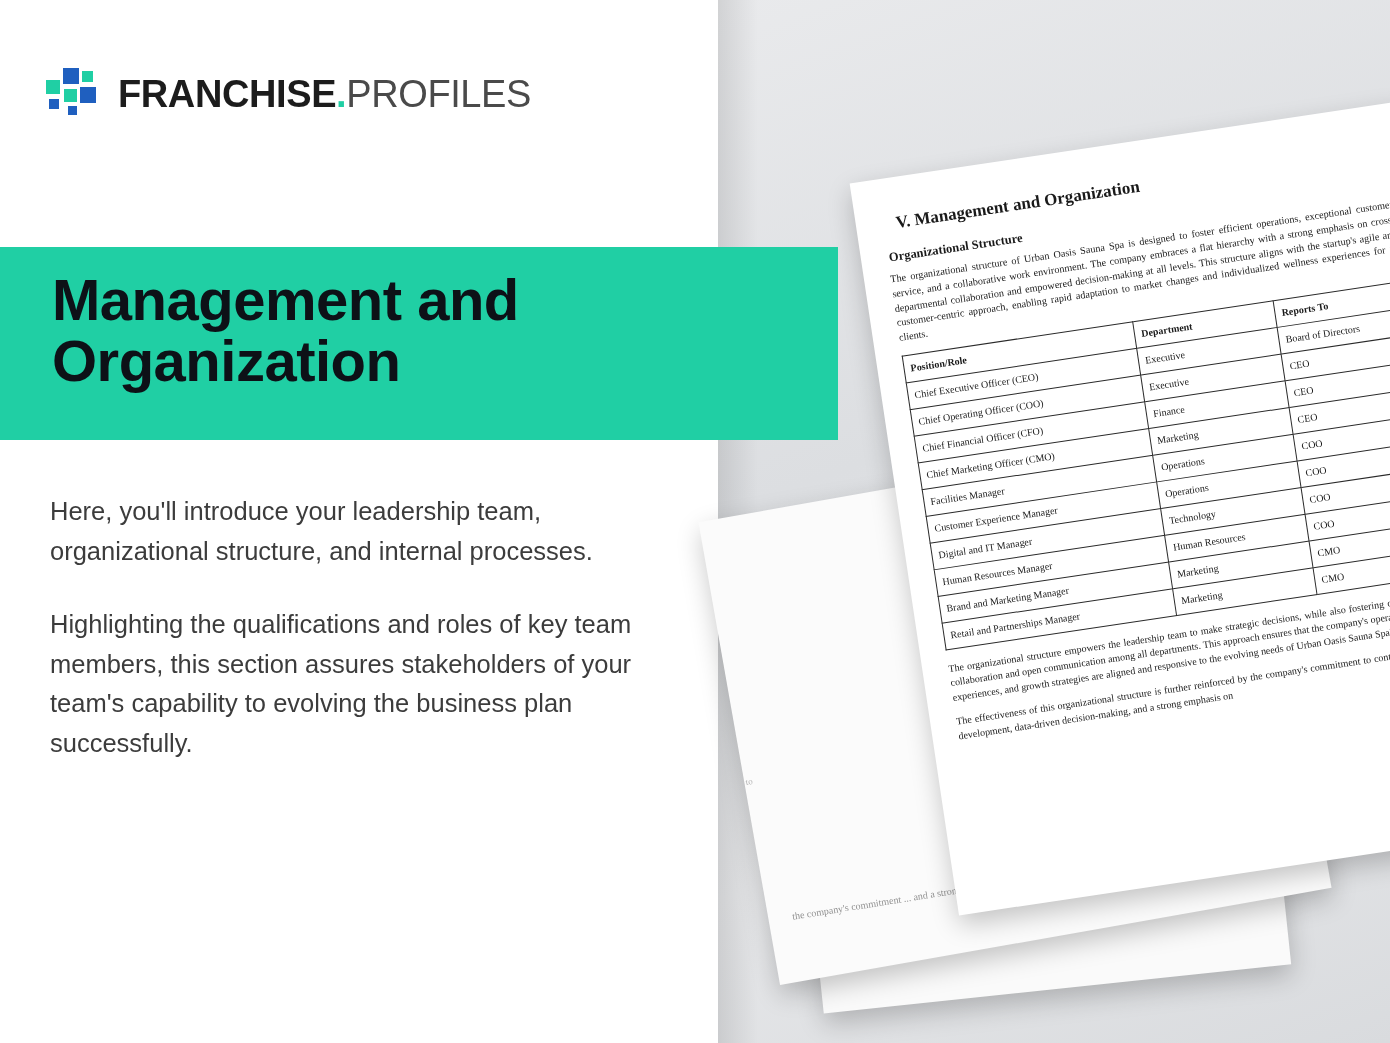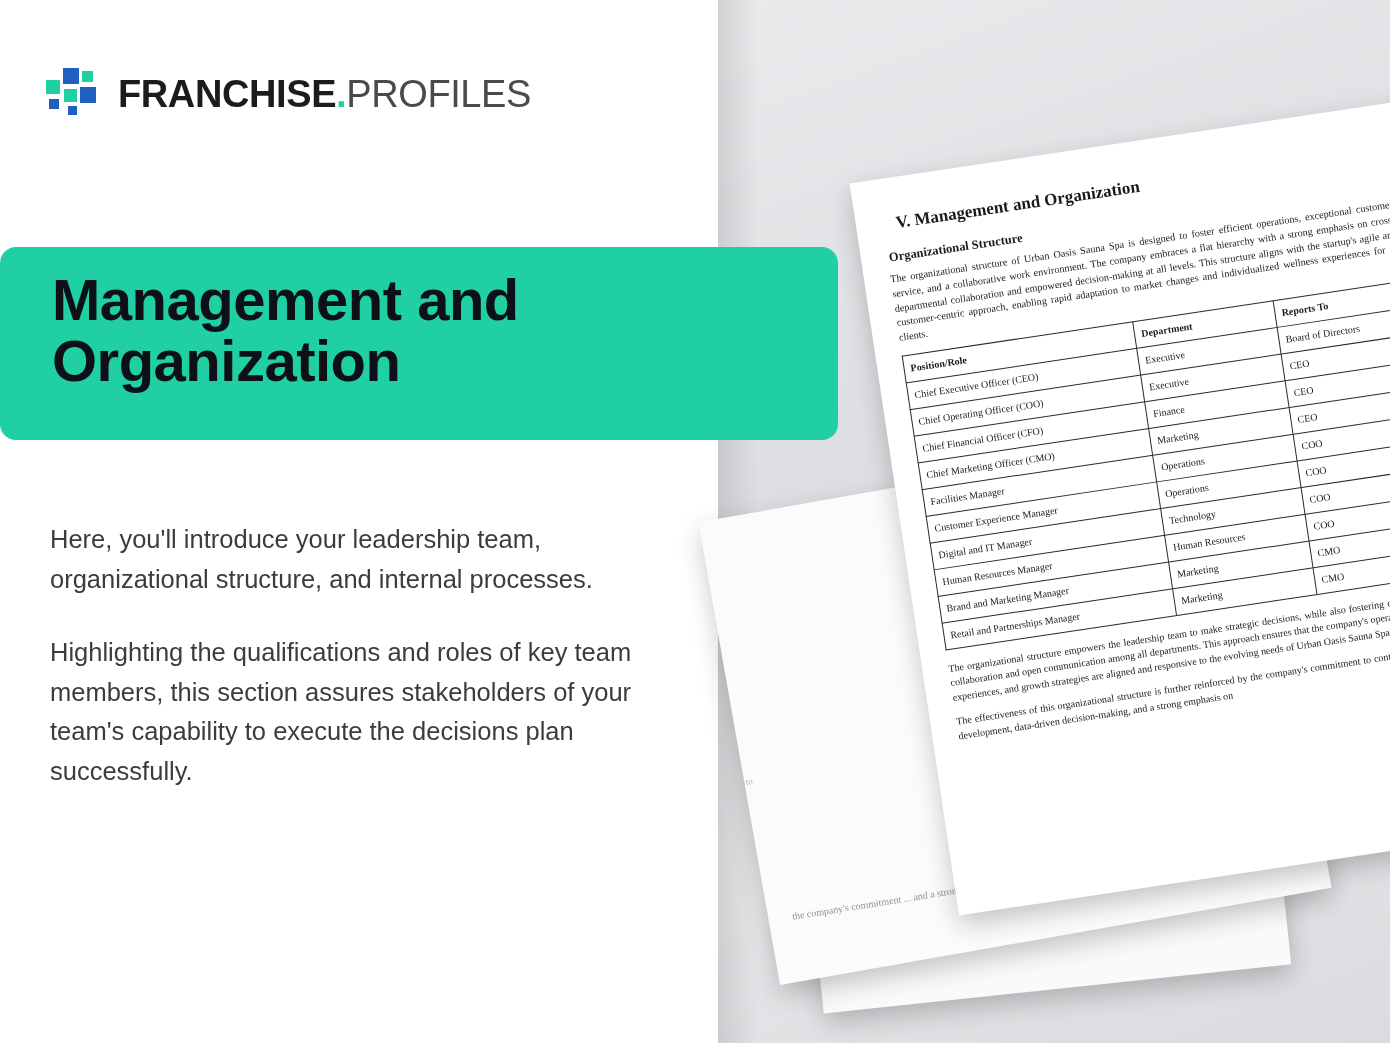--- a/index.html
+++ b/index.html
@@ -74,39 +74,38 @@
   .logo-text .light { font-weight: normal; color: #4a4a4a; }
 
   
   .title-band {
     position: absolute;
     left: 0;
     top: 247px;
     width: 838px;
     height: 193px;
     background: #20cfa4;
-    border-radius: 16px;
   }
   .title-text {
     position: absolute;
     left: 52px;
     top: 22px;
     width: 740px;
     font-size: 58px;
     line-height: 1.06;
     font-weight: bold;
     color: #0d1117;
     letter-spacing: -0.5px;
   }
 
   
   .body-copy {
     position: absolute;
     left: 50px;
-    top: 520px;
+    top: 492px;
     width: 600px;
     color: #3c3c3c;
     font-size: 25.5px;
     line-height: 1.55;
   }
   .body-copy p { margin: 0 0 34px 0; }
   .body-copy p:last-child { margin-bottom: 0; }
 
   
   .paper {
@@ -324,16 +323,16 @@
       <span class="bold">FRANCHISE</span><span class="dot">.</span><span class="light">PROFILES</span>
     </span>
   </div>
 
   <div class="title-band">
     <div class="title-text">Management and Organization</div>
   </div>
 
   <div class="body-copy">
     <p>Here, you'll introduce your leadership team, organizational structure, and internal processes.</p>
-    <p>Highlighting the qualifications and roles of key team members, this section assures stakeholders of your team's capability to execute the decisions plan successfully.</p>
+    <p>Highlighting the qualifications and roles of key team members, this section assures stakeholders of your team's capability to evolving the business plan successfully.</p>
   </div>
 
 </div>
 
 </body></html>

